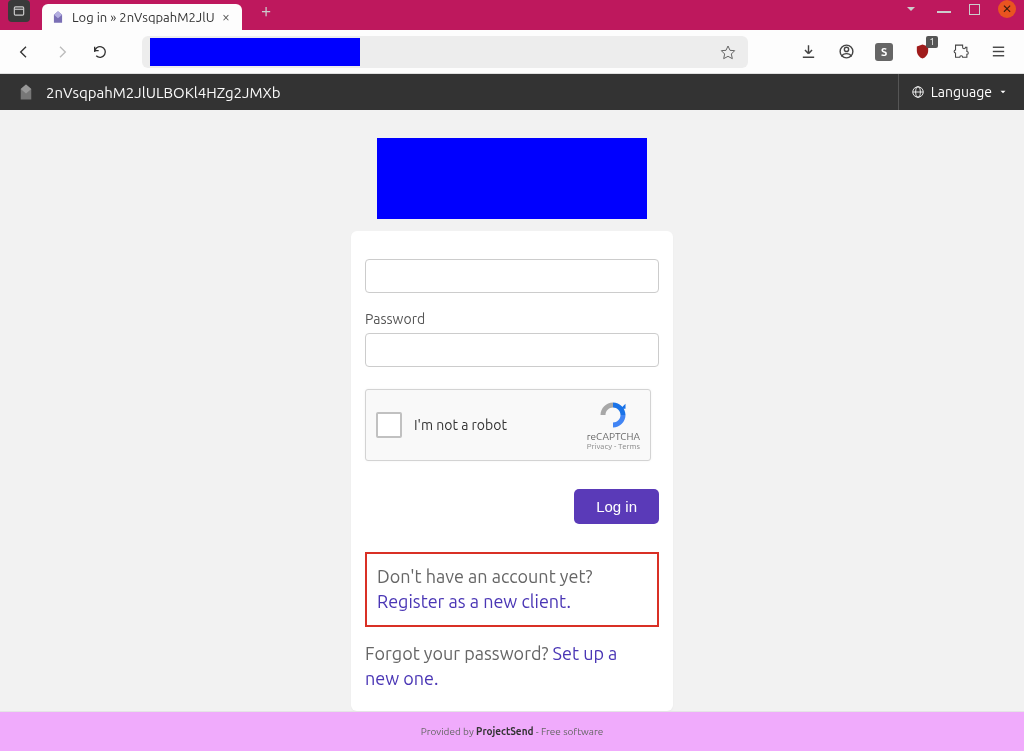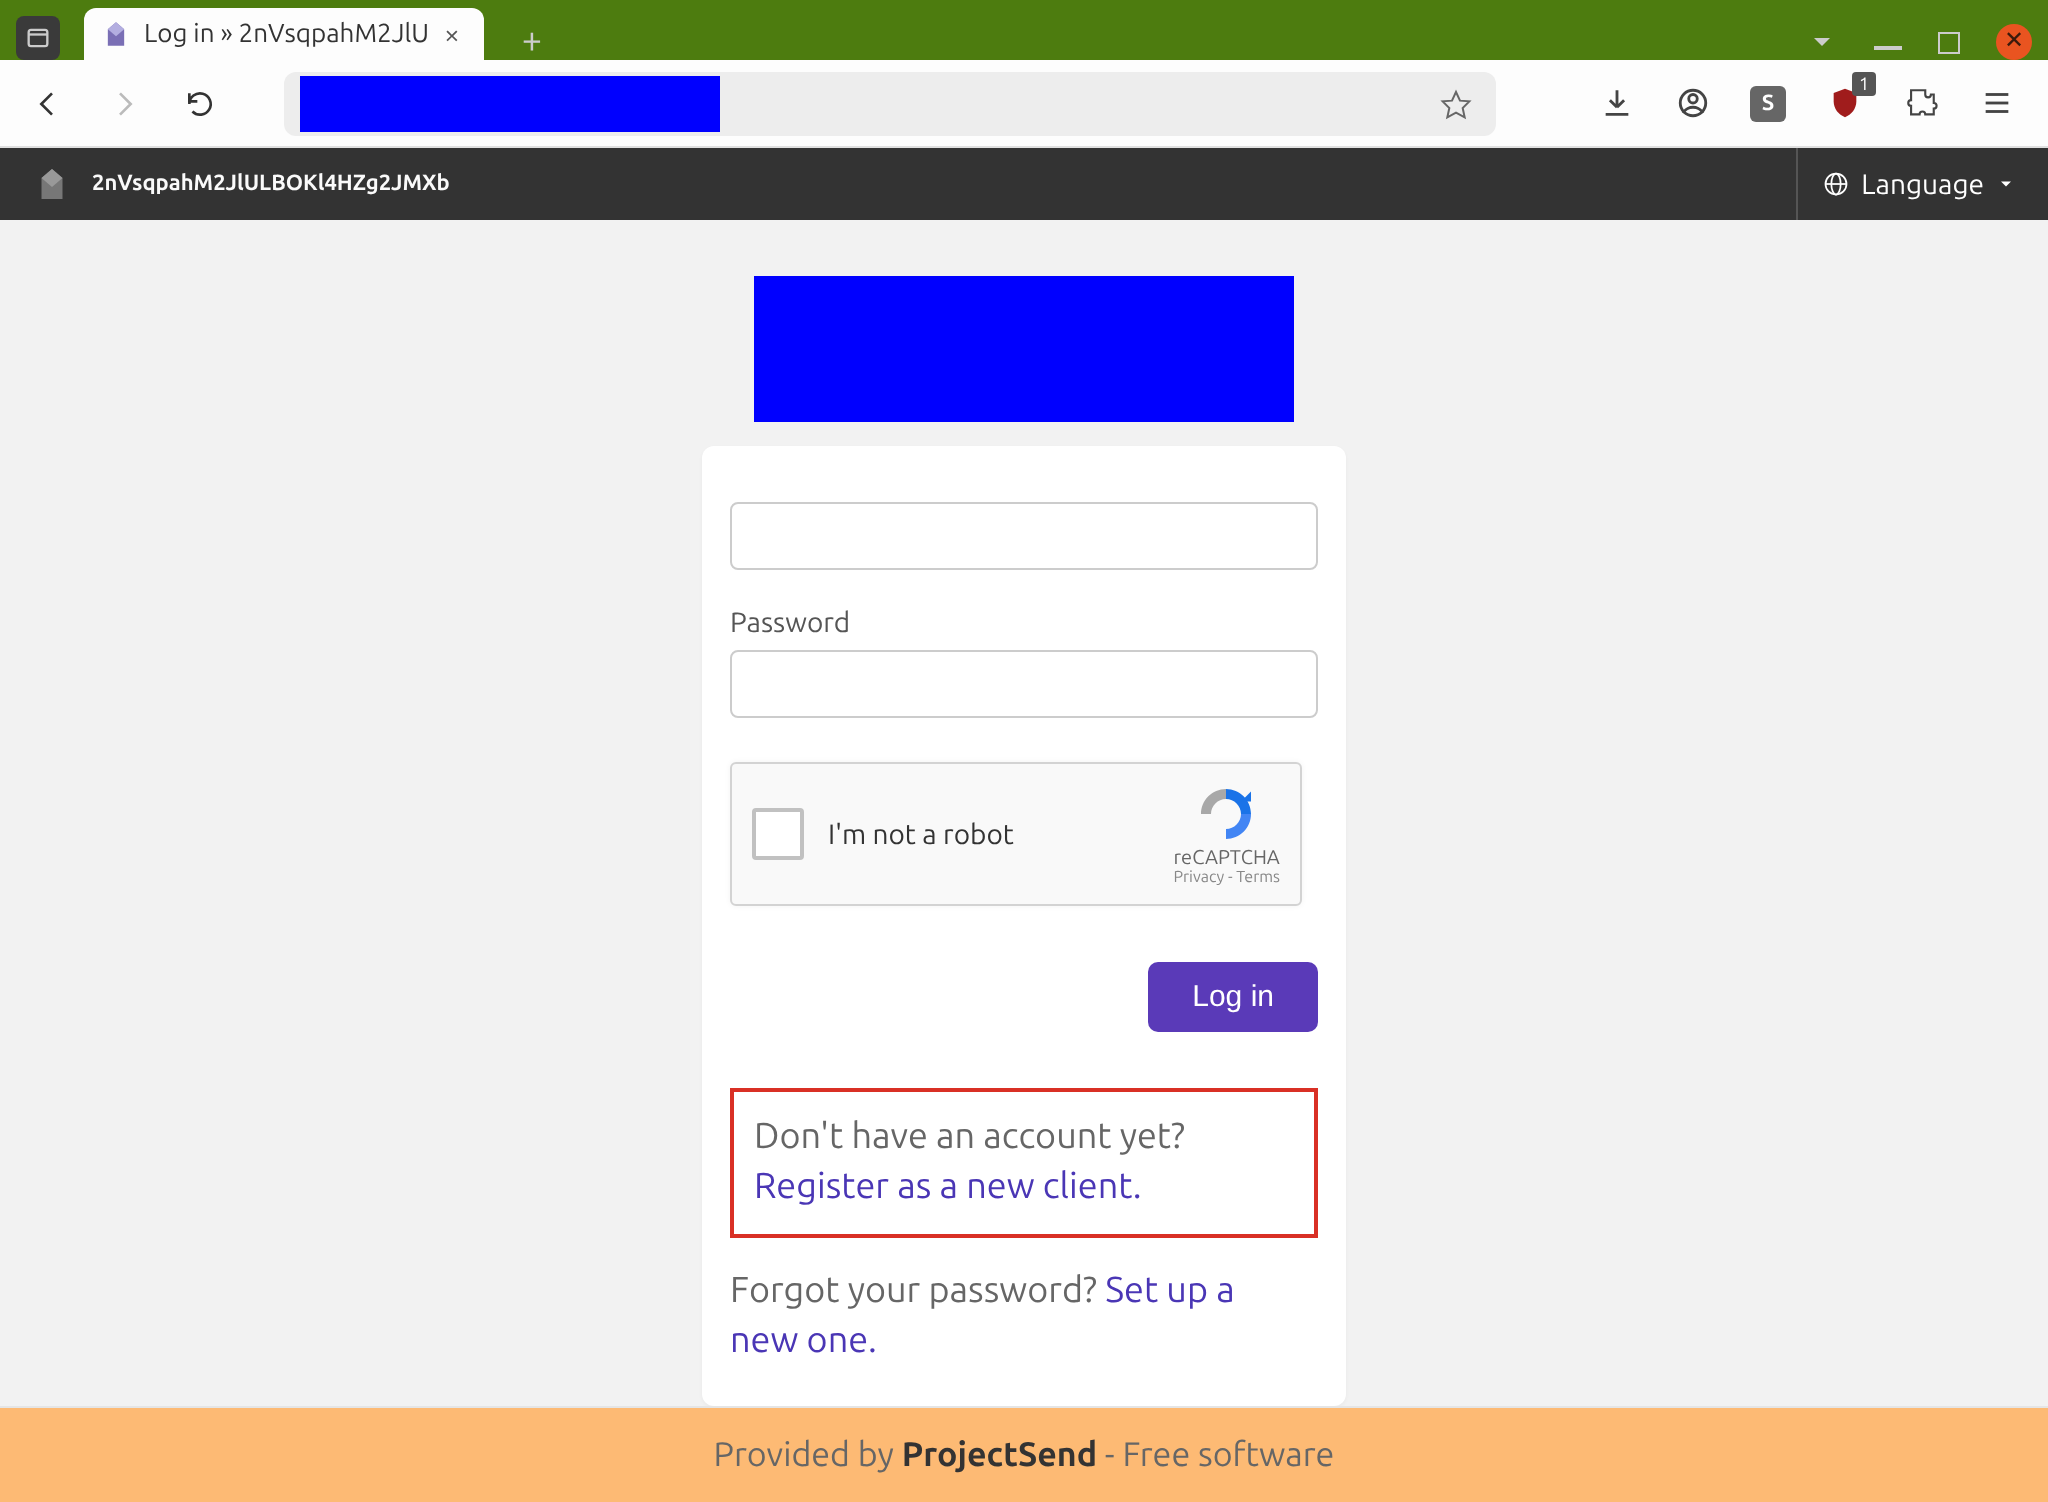--- a/index.html
+++ b/index.html
@@ -10,23 +10,23 @@
     body {
       font-family: -apple-system, BlinkMacSystemFont, "Segoe UI", Ubuntu, "Helvetica Neue", sans-serif;
       width: 1024px;
       height: 751px;
       background: #f5f5f5;
       overflow: hidden;
     }
     
     .window-titlebar {
       height: 30px;
-      background: #4d7c0f;
-      display: flex;
-      align-items: flex-end;
+      background: #be185d;
+      display: flex;
+      align-items: flex-start;
       padding: 0 8px;
       position: relative;
     }
     .window-app-icon {
       width: 22px;
       height: 22px;
       background: #3a3a3a;
       border-radius: 4px;
       display: flex;
       align-items: center;
@@ -251,22 +251,22 @@
       display: flex;
       align-items: center;
       justify-content: center;
     }
     .app-logo svg {
       width: 18px;
       height: 18px;
       fill: #888;
     }
     .app-title {
-      font-size: 11px;
-      font-weight: 700;
+      font-size: 15px;
+      font-weight: 400;
       color: #fafafa;
     }
     .app-header-right {
       margin-left: auto;
       display: flex;
       align-items: center;
       border-left: 1px solid #555;
       padding-left: 12px;
       height: 100%;
     }
@@ -406,24 +406,24 @@
     }
     .forgot-row {
       padding: 6px 10px 0 0;
     }
     
     .footer {
       margin-top: auto;
       width: 100%;
       text-align: center;
       padding: 14px 0;
-      font-size: 17px;
+      font-size: 10px;
       color: #666;
       border-top: 1px solid #e5e5e5;
-      background: #fdba74;
+      background: #f0abfc;
     }
     .footer .brand {
       color: #333;
       font-weight: 600;
     }
   </style>
 </head>
 <body>
 
 <div class="window-titlebar">

